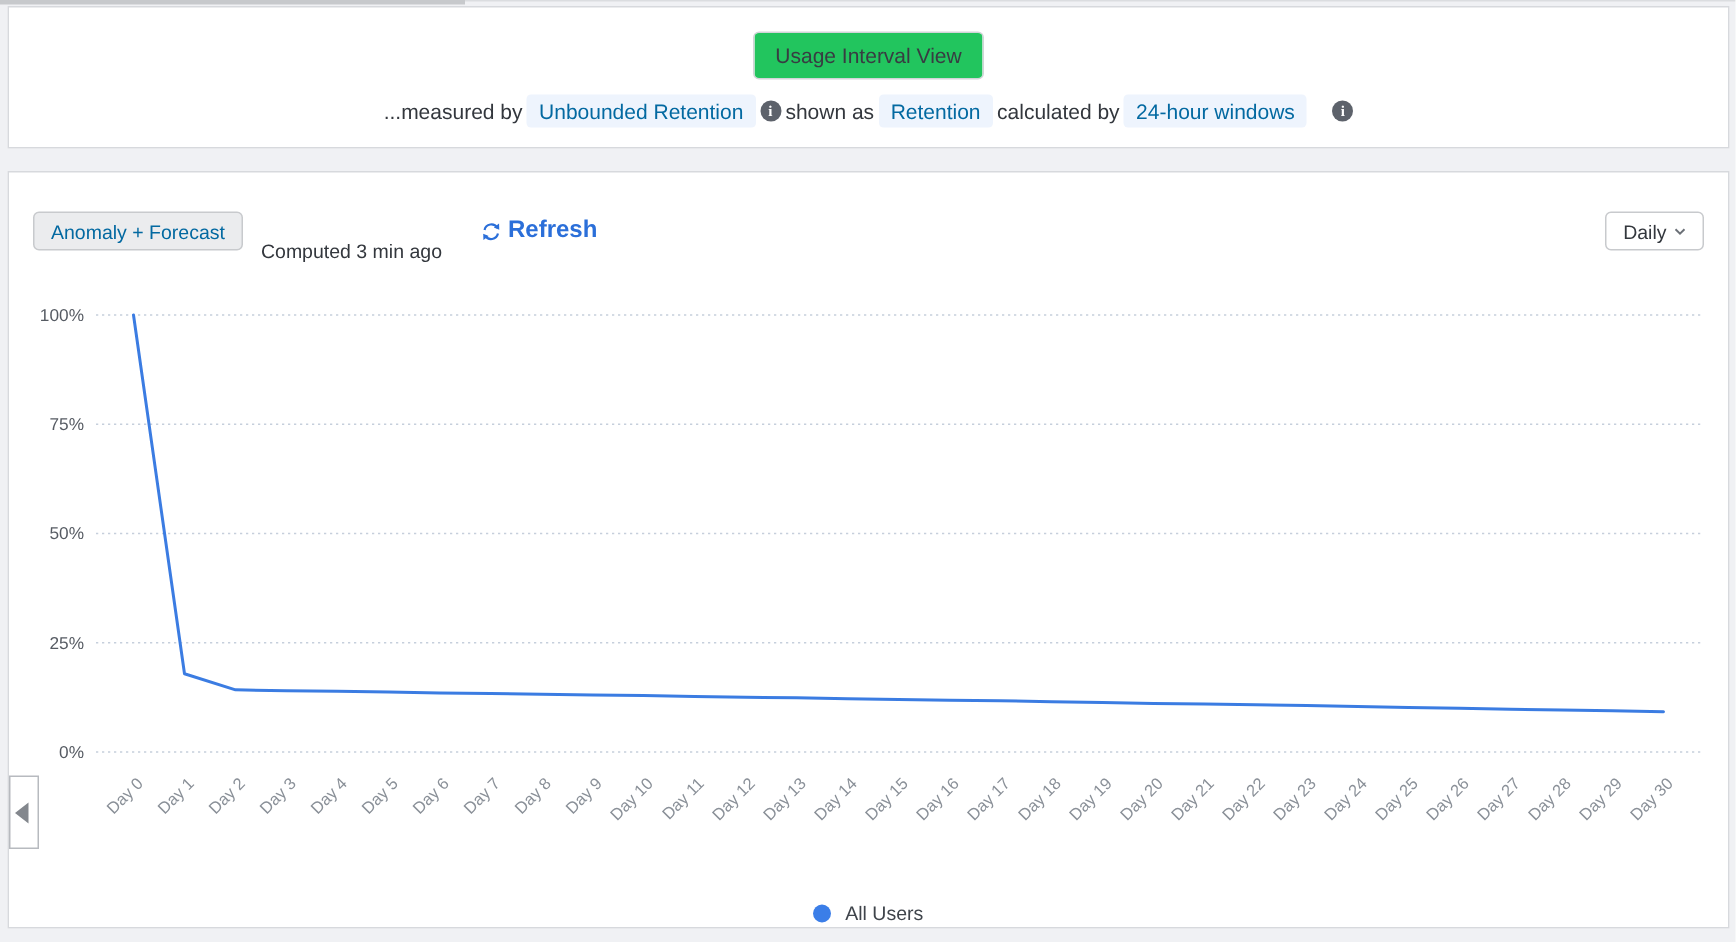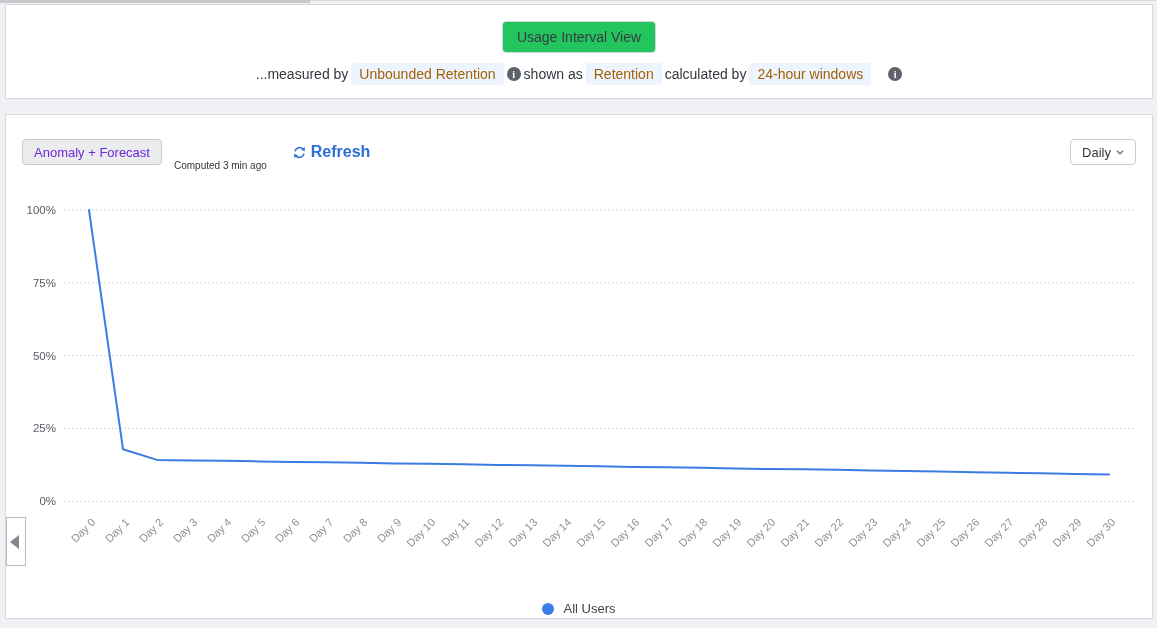--- a/index.html
+++ b/index.html
@@ -21,33 +21,33 @@
 
   
   .tabs-row { display:flex; justify-content:center; margin-top:16px; }
   .tab-toggle { display:flex; border:1px solid #d2d4d8; border-radius:4px; overflow:hidden; }
   .tab { padding:7px 14px; font-size:14px; background:#22c55e; color:#383c42; cursor:pointer; border:none; font-family:inherit; }
   .tab + .tab { border-left:1px solid #d2d4d8; }
   .tab.selected { background:#e8f0fd; color:#2b6fd9; }
 
   
   .measured-row { display:flex; justify-content:center; align-items:center; gap:3px; margin-top:10px; font-size:14px; }
-  .chip { background:#eef4fd; color:#a16207; padding:3px 8px; border-radius:3px; cursor:pointer; }
+  .chip { background:#eef4fd; color:#0369a1; padding:3px 8px; border-radius:3px; cursor:pointer; }
   .info-i { width:14px; height:14px; border-radius:50%; background:#5d626b; color:#fff;
             display:inline-flex; align-items:center; justify-content:center;
             font-size:10px; font-weight:bold; font-family:"Liberation Serif", serif; cursor:pointer; flex:0 0 auto; }
   .plain { color:#33373d; }
 
   
   .toolbar { display:flex; align-items:center; padding:18px 16px 0 16px; }
   .btn { display:inline-flex; align-items:center; gap:5px; height:26px; padding:0 11px;
          background:#fff; border:1px solid #c8cacd; border-radius:4px; font-size:13px;
          color:#33373d; cursor:pointer; font-family:inherit; white-space:nowrap; }
-  .btn-disabled { background:#ebecee; border-color:#c8cacd; color:#6d28d9; cursor:default; }
-  .computed { margin-left:12px; font-size:10px;margin-top:27px; }
+  .btn-disabled { background:#ebecee; border-color:#c8cacd; color:#0369a1; cursor:default; }
+  .computed { margin-left:12px; font-size:13px;margin-top:27px; }
   .refresh { margin-left:26px; display:inline-flex; align-items:center; gap:5px;
              color:#2b6fd9; font-size:16px; font-weight:bold; cursor:pointer; }
   .toolbar-right { margin-left:auto; display:flex; align-items:center; gap:10px; }
   .caret { color:#6b7077; display:inline-flex; margin-top:1px; }
   .range-group { display:flex; }
   .range-group .btn { border-radius:0; margin-left:-1px; padding:0 11px; justify-content:center; }
   .range-group .btn:first-child { border-radius:4px 0 0 4px; margin-left:0; }
   .btn-daterange { border:1px solid #2b5aa8 !important; background:#f1f7fe !important;
                    color:#20509f !important; font-weight:bold; border-radius:0 4px 4px 0 !important;
                    position:relative; z-index:1; }

